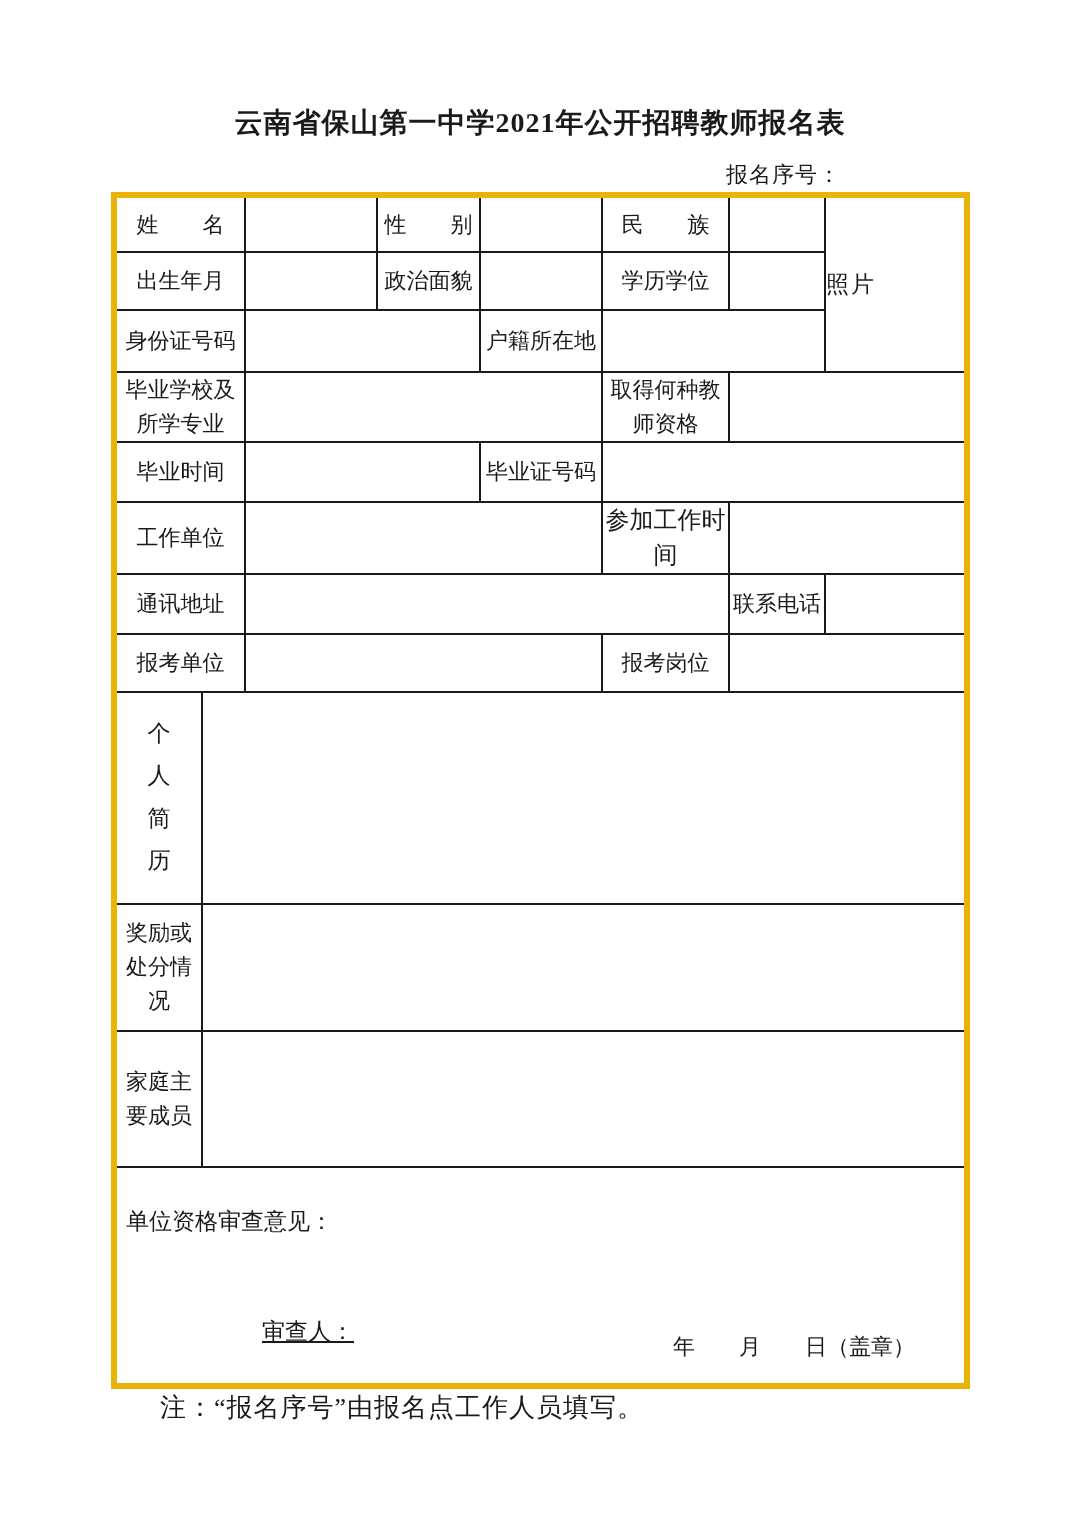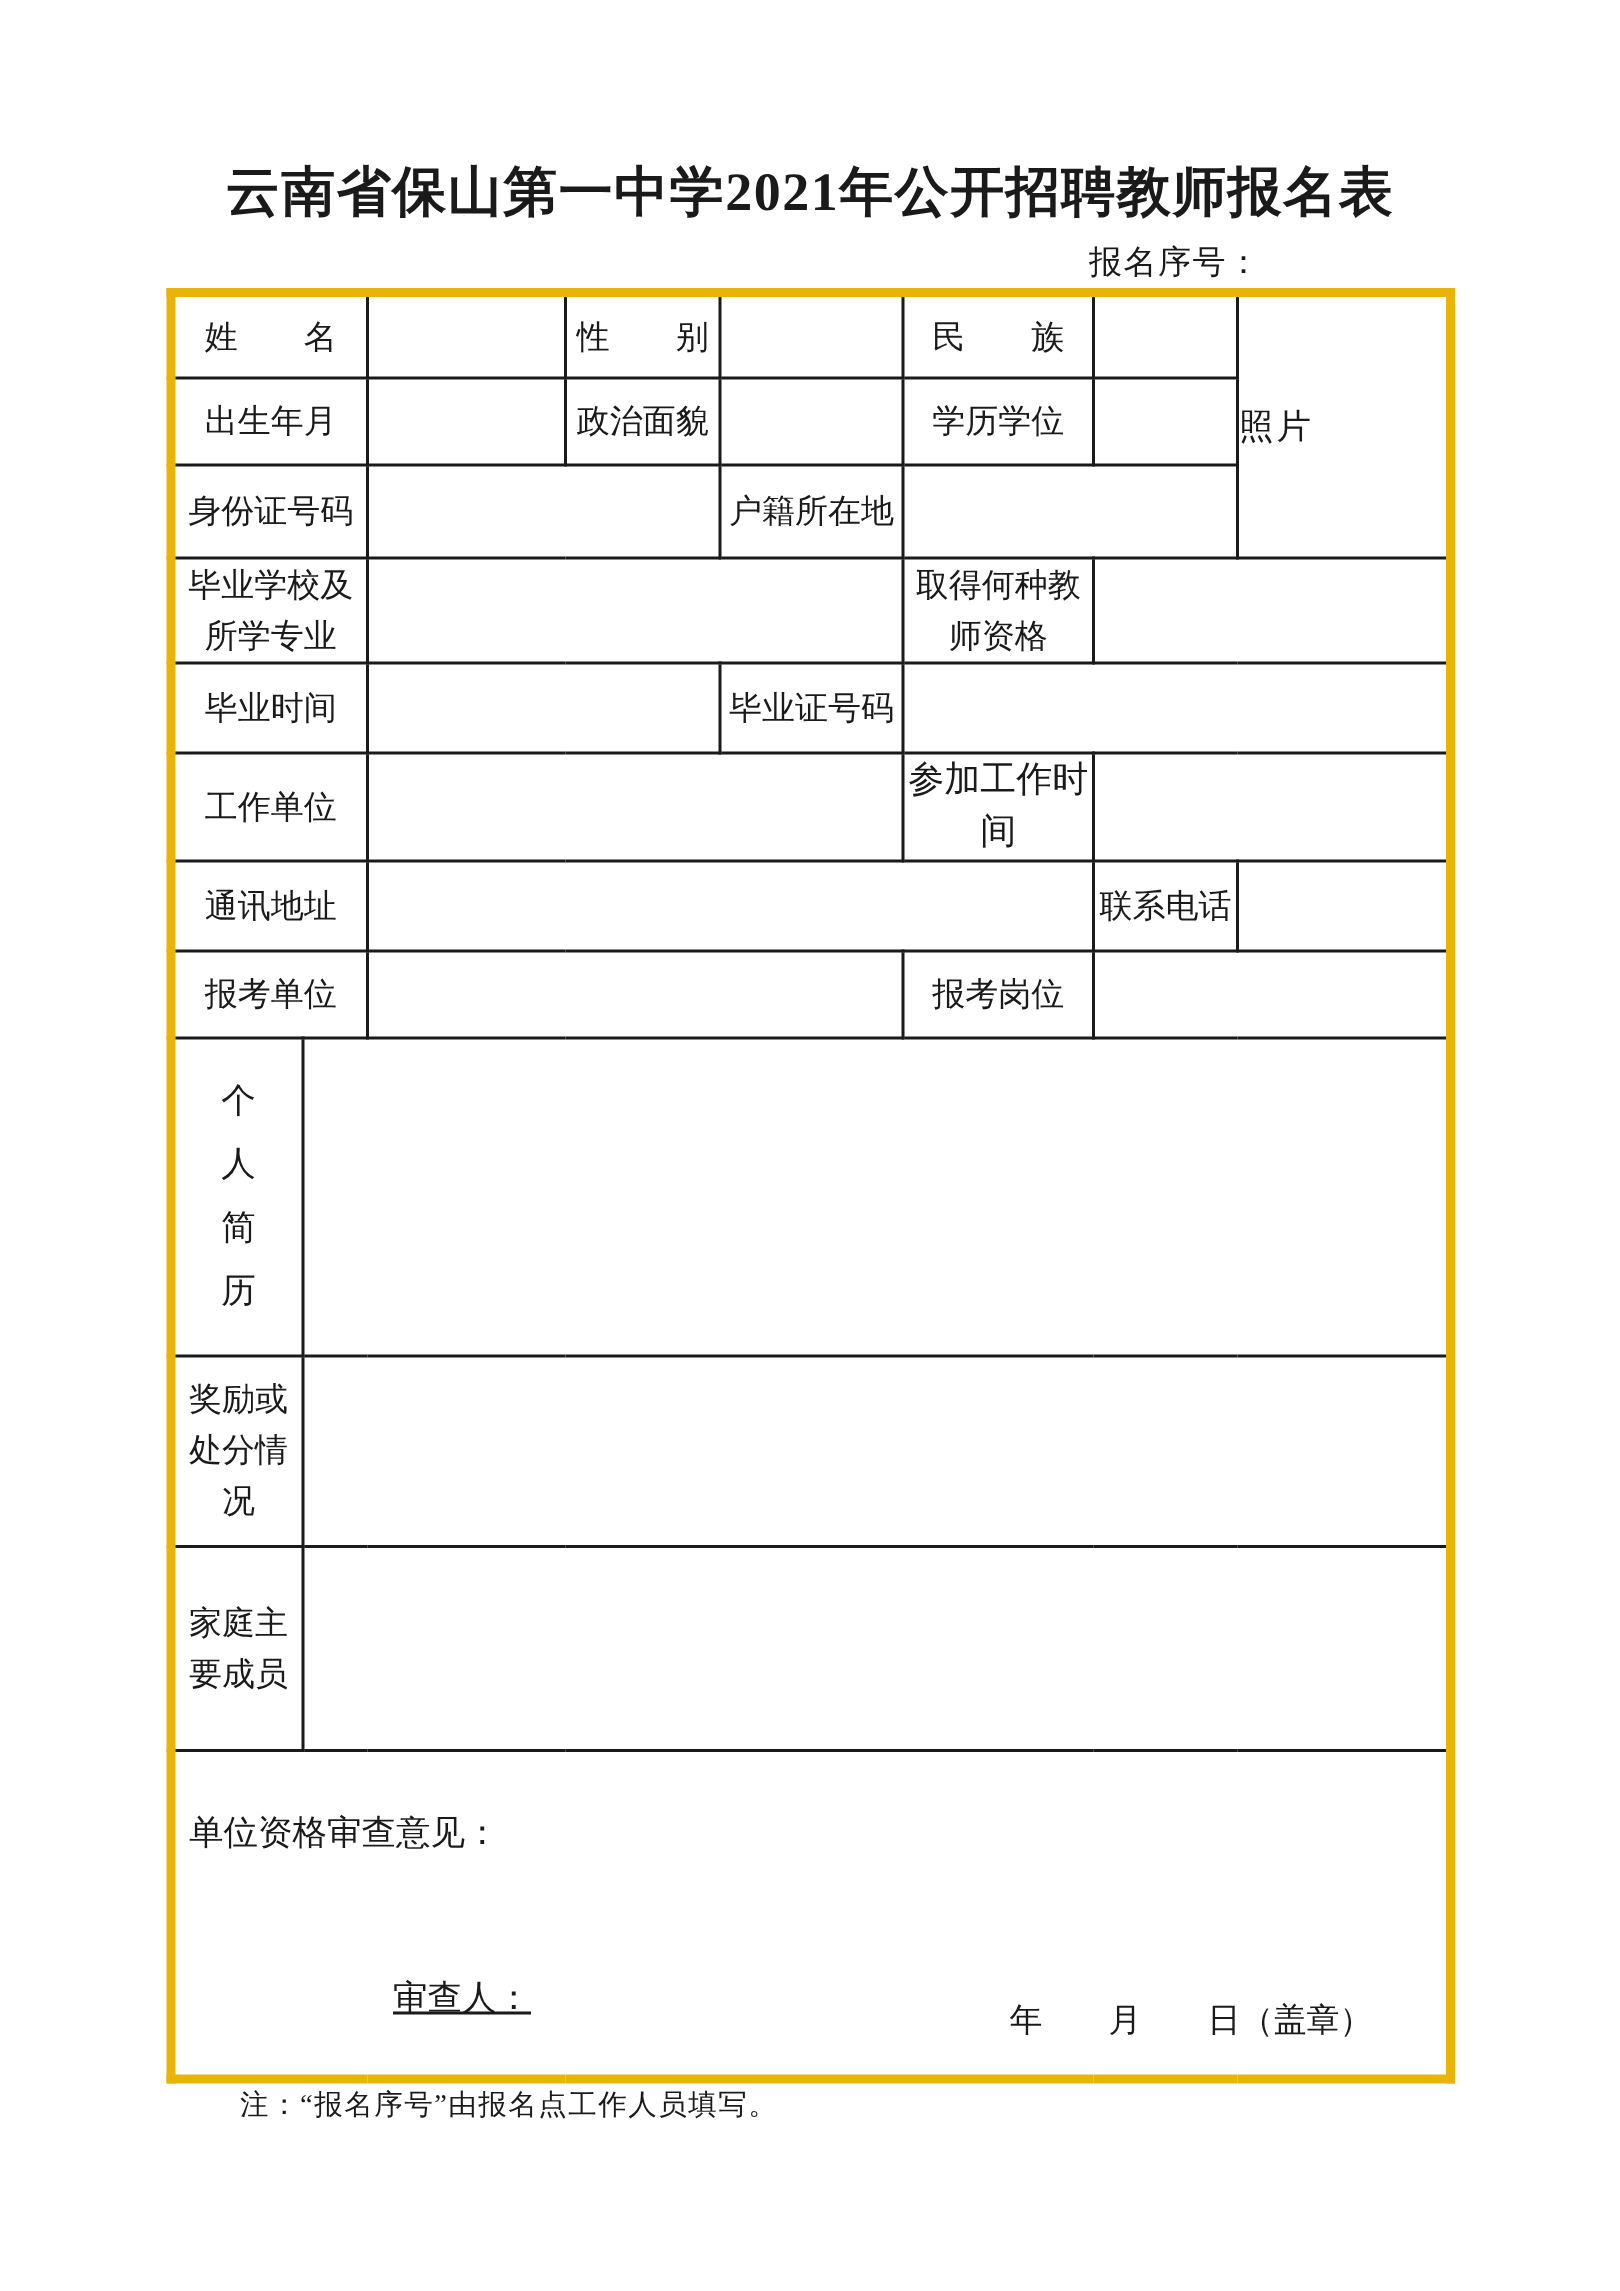--- a/index.html
+++ b/index.html
@@ -11,21 +11,21 @@
     font-family: "Liberation Serif", "DejaVu Serif", serif;
     color: #1a1a1a;
     overflow: hidden;
   }
   .title {
     position: absolute;
     top: 104px;
     left: 0;
     width: 100%;
     text-align: center;
-    font-size: 36px;
+    font-size: 28px;
     font-weight: bold;
     letter-spacing: 1px;
     margin: 0;
   }
   .serial {
     position: absolute;
     top: 160px;
     left: 726px;
     font-size: 22px;
     letter-spacing: 1px;
@@ -89,21 +89,21 @@
   .date-seal {
     position: absolute;
     left: 556px;
     top: 164px;
     font-size: 22px;
   }
   .footnote {
     position: absolute;
     left: 160px;
     top: 1390px;
-    font-size: 19px;
+    font-size: 26px;
     letter-spacing: 1px;
   }
 </style>
 </head>
 <body>
 
 <div class="page">
 
   <h1 class="title">云南省保山第一中学2021年公开招聘教师报名表</h1>
 

